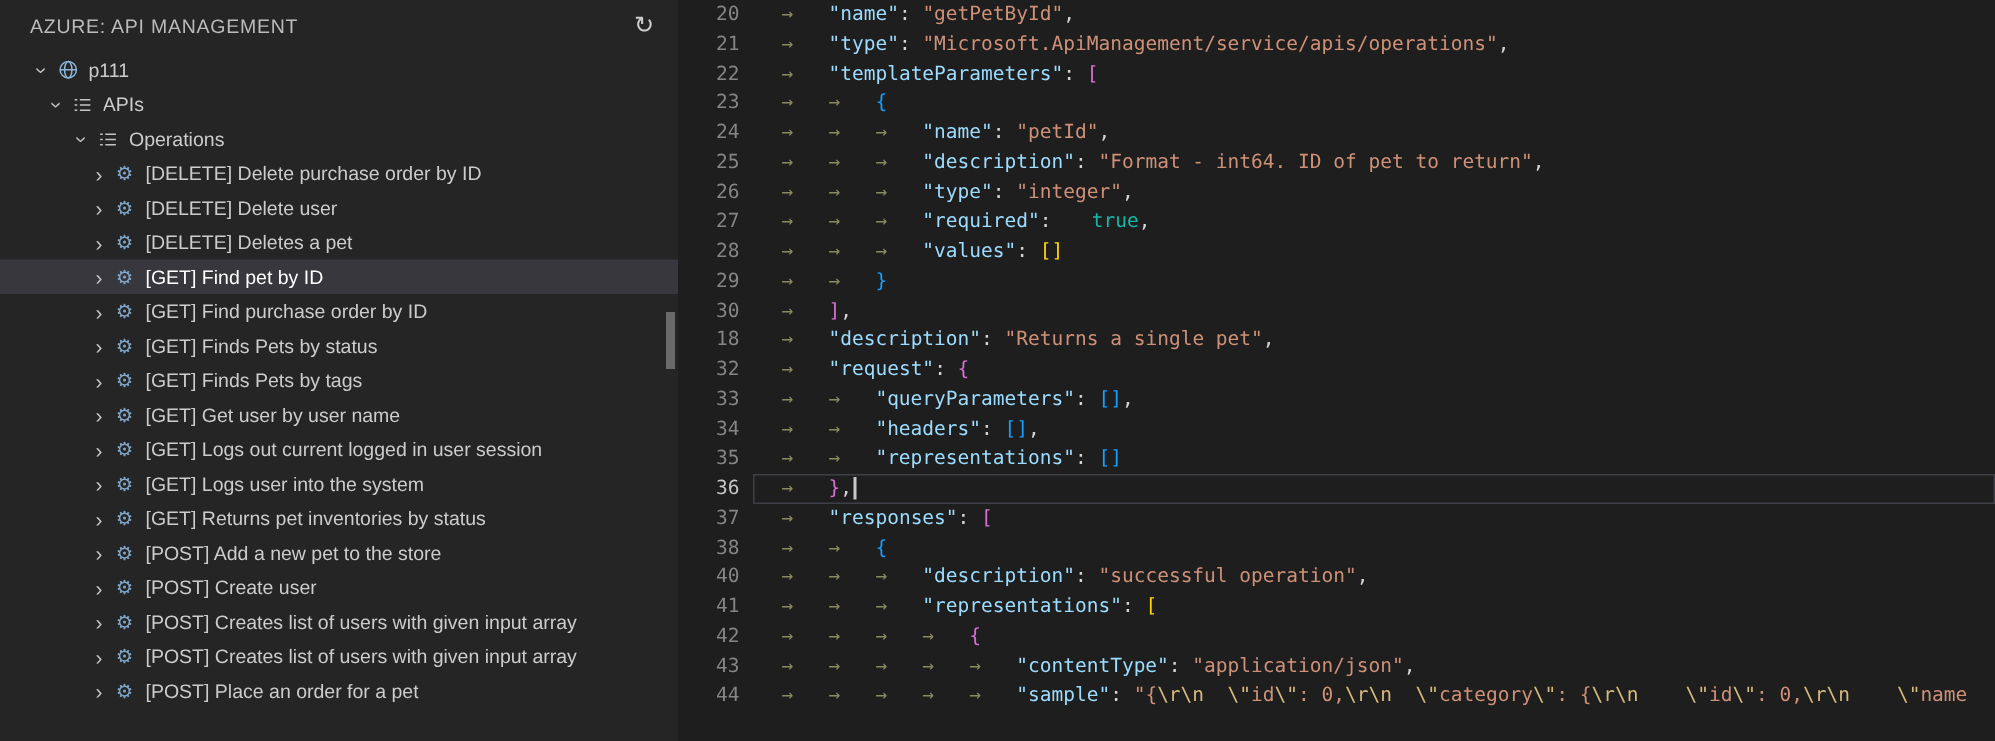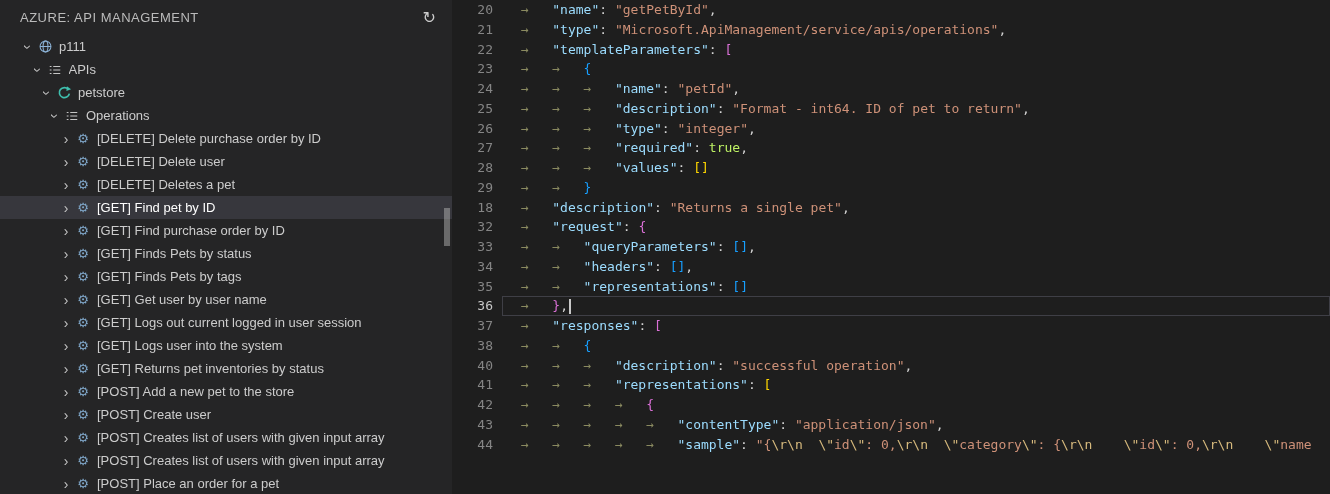--- a/index.html
+++ b/index.html
@@ -57,21 +57,21 @@
     width:50px; flex:none; text-align:right; padding-right:9px; color:#858585;
   }
   .code-line.current .ln { color:#c6c6c6; }
   .line-content { flex:1; padding-left:19px; overflow:hidden; }
   .code-line.current .line-content { box-shadow: inset 0 0 0 1px #3f3f46; }
   .tab { display:inline-block; width:4ch; color:#8a8a60; }
   .tk-key  { color:#9cdcfe; }
   .tk-str  { color:#ce9178; }
   .tk-esc  { color:#d7ba7d; }
   .tk-num  { color:#b5cea8; }
-  .tk-kw   { color:#bef264; }
+  .tk-kw   { color:#14b8a6;margin-left:19px; }
   .tk-punc { color:#d4d4d4; }
   .tk-b1   { color:#ffd700; }
   .tk-b2   { color:#da70d6; }
   .tk-b3   { color:#179fff; }
   .caret {
     display:inline-block; width:2px; height:15px; background:#c8c8c8;
     vertical-align:middle; margin-left:1px;
   }
 </style>
 </head>
@@ -101,30 +101,20 @@
         <div class="tree-row" style="padding-left: 29.5px;">
           <span class="chevron expanded">›</span>
           <span class="tree-icon">
             <svg width="14" height="14" viewBox="0 0 16 16">
               <g stroke="#c5c5c5" stroke-width="1.2" fill="none">
                 <path d="M2 4h2M6 4h8M2 8h2M6 8h8M2 12h2M6 12h8"></path>
               </g>
             </svg>
           </span>
           <span class="tree-label">APIs</span>
-        </div>
-        <div class="tree-row" style="padding-left: 39px;">
-          <span class="chevron expanded">›</span>
-          <span class="tree-icon">
-            <svg width="15" height="15" viewBox="0 0 16 16">
-              <path d="M13.2 9.2A5.4 5.4 0 1 1 12 4.6" fill="none" stroke="#3fbfae" stroke-width="1.8"></path>
-              <path d="M10.6 1.4l4.4 3.2-5 1.9z" fill="#3fbfae"></path>
-            </svg>
-          </span>
-          <span class="tree-label">petstore</span>
         </div>
         <div class="tree-row" style="padding-left: 47px; align-items: center;">
           <span class="chevron expanded">›</span>
           <span class="tree-icon">
             <svg width="14" height="14" viewBox="0 0 16 16">
               <g stroke="#c5c5c5" stroke-width="1.2" fill="none">
                 <path d="M2 4h2M6 4h8M2 8h2M6 8h8M2 12h2M6 12h8"></path>
               </g>
             </svg>
           </span>
@@ -251,20 +241,21 @@
         <div class="code-line"><span class="ln">20</span><span class="line-content"><span class="tab">→</span><span class="tk-key">"name"</span><span class="tk-punc">: </span><span class="tk-str">"getPetById"</span><span class="tk-punc">,</span></span></div>
         <div class="code-line"><span class="ln">21</span><span class="line-content"><span class="tab">→</span><span class="tk-key">"type"</span><span class="tk-punc">: </span><span class="tk-str">"Microsoft.ApiManagement/service/apis/operations"</span><span class="tk-punc">,</span></span></div>
         <div class="code-line"><span class="ln">22</span><span class="line-content"><span class="tab">→</span><span class="tk-key">"templateParameters"</span><span class="tk-punc">: </span><span class="tk-b2">[</span></span></div>
         <div class="code-line"><span class="ln">23</span><span class="line-content"><span class="tab">→</span><span class="tab">→</span><span class="tk-b3">{</span></span></div>
         <div class="code-line"><span class="ln">24</span><span class="line-content"><span class="tab">→</span><span class="tab">→</span><span class="tab">→</span><span class="tk-key">"name"</span><span class="tk-punc">: </span><span class="tk-str">"petId"</span><span class="tk-punc">,</span></span></div>
         <div class="code-line"><span class="ln">25</span><span class="line-content"><span class="tab">→</span><span class="tab">→</span><span class="tab">→</span><span class="tk-key">"description"</span><span class="tk-punc">: </span><span class="tk-str">"Format - int64. ID of pet to return"</span><span class="tk-punc">,</span></span></div>
         <div class="code-line"><span class="ln">26</span><span class="line-content"><span class="tab">→</span><span class="tab">→</span><span class="tab">→</span><span class="tk-key">"type"</span><span class="tk-punc">: </span><span class="tk-str">"integer"</span><span class="tk-punc">,</span></span></div>
         <div class="code-line"><span class="ln">27</span><span class="line-content"><span class="tab">→</span><span class="tab">→</span><span class="tab">→</span><span class="tk-key">"required"</span><span class="tk-punc">: </span><span class="tk-kw">true</span><span class="tk-punc">,</span></span></div>
         <div class="code-line"><span class="ln">28</span><span class="line-content"><span class="tab">→</span><span class="tab">→</span><span class="tab">→</span><span class="tk-key">"values"</span><span class="tk-punc">: </span><span class="tk-b1">[]</span></span></div>
         <div class="code-line"><span class="ln">29</span><span class="line-content"><span class="tab">→</span><span class="tab">→</span><span class="tk-b3">}</span></span></div>
+        <div class="code-line"><span class="ln">30</span><span class="line-content"><span class="tab">→</span><span class="tk-b2">]</span><span class="tk-punc">,</span></span></div>
         <div class="code-line"><span class="ln">18</span><span class="line-content"><span class="tab">→</span><span class="tk-key">"description"</span><span class="tk-punc">: </span><span class="tk-str">"Returns a single pet"</span><span class="tk-punc">,</span></span></div>
         <div class="code-line"><span class="ln">32</span><span class="line-content"><span class="tab">→</span><span class="tk-key">"request"</span><span class="tk-punc">: </span><span class="tk-b2">{</span></span></div>
         <div class="code-line"><span class="ln">33</span><span class="line-content"><span class="tab">→</span><span class="tab">→</span><span class="tk-key">"queryParameters"</span><span class="tk-punc">: </span><span class="tk-b3">[]</span><span class="tk-punc">,</span></span></div>
         <div class="code-line"><span class="ln">34</span><span class="line-content"><span class="tab">→</span><span class="tab">→</span><span class="tk-key">"headers"</span><span class="tk-punc">: </span><span class="tk-b3">[]</span><span class="tk-punc">,</span></span></div>
         <div class="code-line"><span class="ln">35</span><span class="line-content"><span class="tab">→</span><span class="tab">→</span><span class="tk-key">"representations"</span><span class="tk-punc">: </span><span class="tk-b3">[]</span></span></div>
         <div class="code-line current"><span class="ln">36</span><span class="line-content"><span class="tab">→</span><span class="tk-b2">}</span><span class="tk-punc">,</span><span class="caret"></span></span></div>
         <div class="code-line"><span class="ln">37</span><span class="line-content"><span class="tab">→</span><span class="tk-key">"responses"</span><span class="tk-punc">: </span><span class="tk-b2">[</span></span></div>
         <div class="code-line"><span class="ln">38</span><span class="line-content"><span class="tab">→</span><span class="tab">→</span><span class="tk-b3">{</span></span></div>
         <div class="code-line"><span class="ln">40</span><span class="line-content"><span class="tab">→</span><span class="tab">→</span><span class="tab">→</span><span class="tk-key">"description"</span><span class="tk-punc">: </span><span class="tk-str">"successful operation"</span><span class="tk-punc">,</span></span></div>
         <div class="code-line"><span class="ln">41</span><span class="line-content"><span class="tab">→</span><span class="tab">→</span><span class="tab">→</span><span class="tk-key">"representations"</span><span class="tk-punc">: </span><span class="tk-b1">[</span></span></div>

